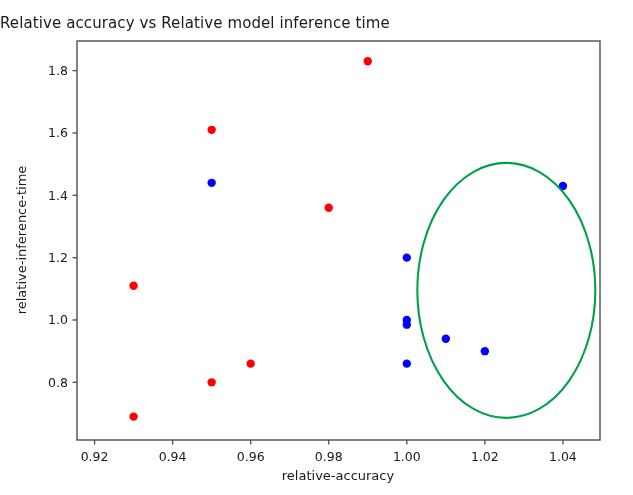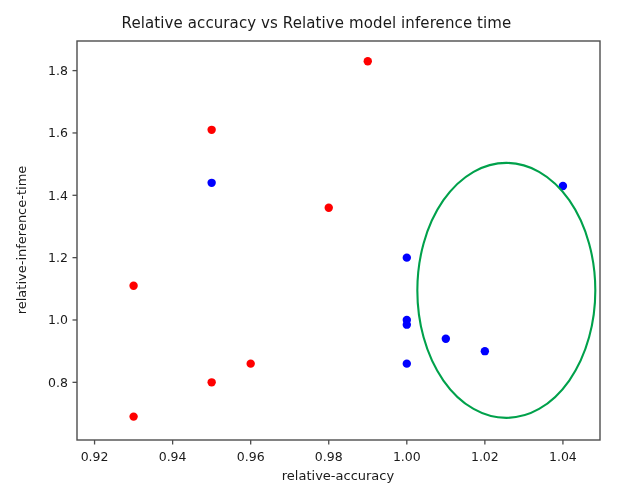--- a/index.html
+++ b/index.html
@@ -17,21 +17,20 @@
     position: relative;
     width: 633px;
     height: 495px;
     background: #ffffff;
   }
   #chart-title {
     position: absolute;
     left: 0;
     top: 14px;
     width: 633px;
-    text-align: center;
     font-size: 15px;
     color: #1a1a1a;
     letter-spacing: 0.1px;
   }
   #plot-svg {
     position: absolute;
     left: 0;
     top: 0;
   }
   .axis-label {

